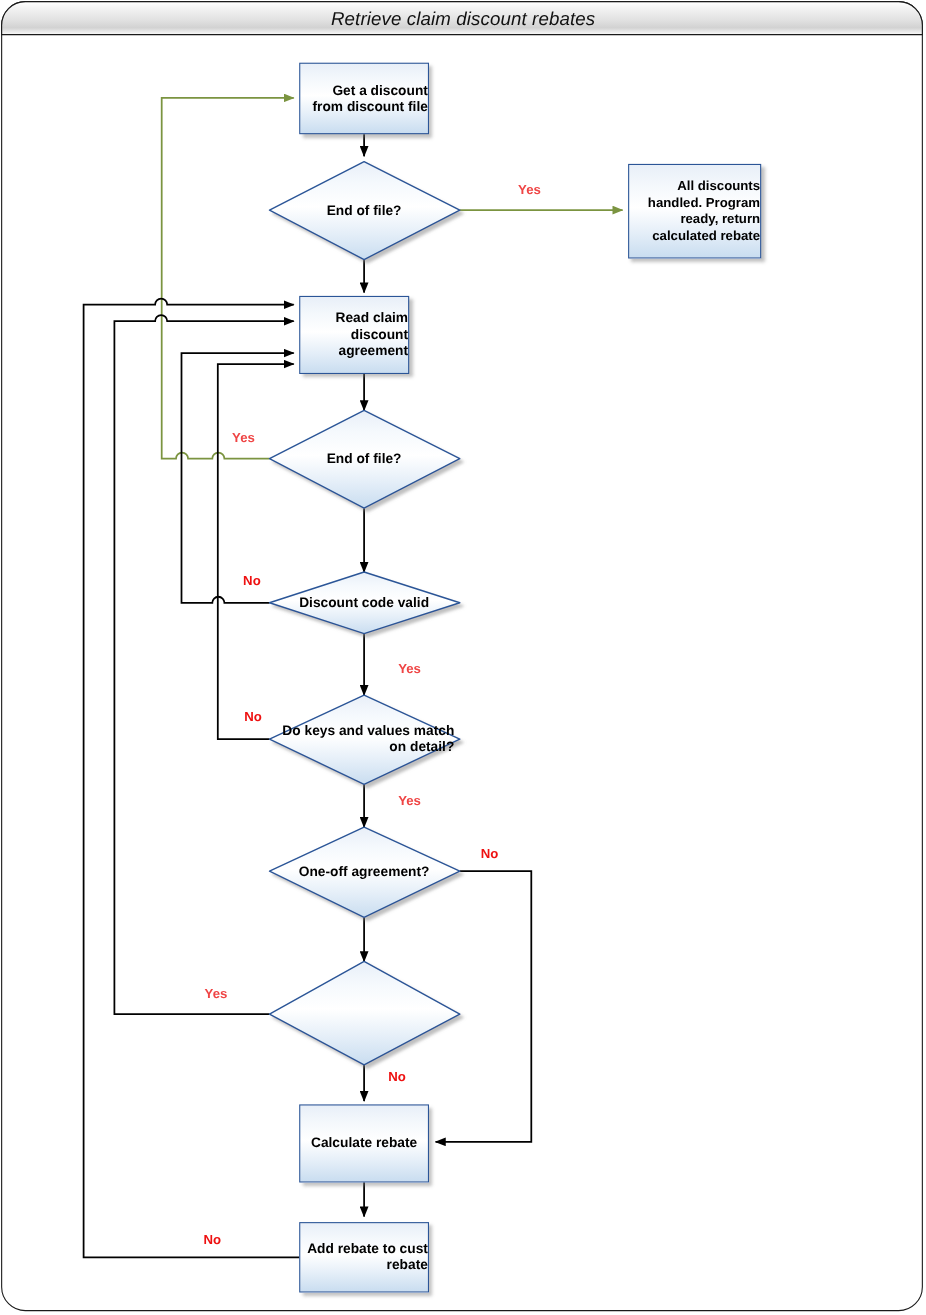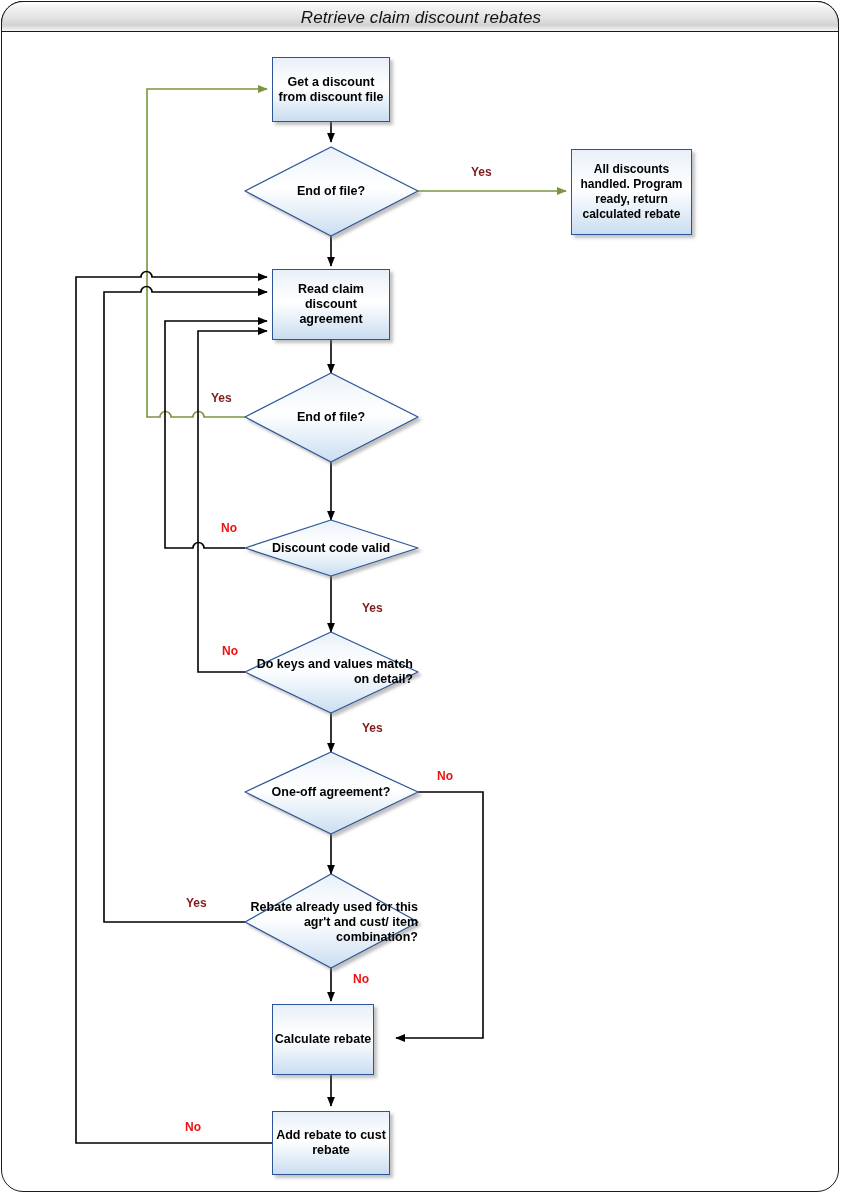--- a/index.html
+++ b/index.html
@@ -65,21 +65,21 @@
     height: 1195px;
     pointer-events: none;
   }
   
   .node {
     position: absolute;
     box-sizing: border-box;
     display: flex;
     align-items: center;
     justify-content: center;
-    text-align: center;
+    text-align: right;
     font-weight: bold;
     font-size: 12.5px;
     line-height: 15px;
     color: #000000;
     font-family: "Liberation Sans", sans-serif;
   }
   .proc {
     border: 1px solid #2b5597;
     background: linear-gradient(to bottom, #e8eff8 0%, #f4f8fc 22%, #ffffff 46%, #e4eef8 74%, #c9ddf0 100%);
     box-shadow: 3px 3px 3px rgba(120,120,120,0.45);
@@ -104,21 +104,21 @@
     font-family: "Liberation Sans", sans-serif;
   }
   
   .elabel {
     position: absolute;
     font-weight: bold;
     font-size: 12px;
     font-family: "Liberation Sans", sans-serif;
     white-space: nowrap;
   }
-  .elabel.yes { color: #7f1d1d; }
+  .elabel.yes { color: #ef4444; }
   .elabel.no  { color: #ee1111; text-align: right; }
 </style>
 </head>
 <body>
 
 <div id="page">
 
   <div class="frame"></div>
 
   <div class="titlebar">
@@ -196,25 +196,25 @@
   </svg>
 
   <div class="node proc" style="left:272px; top:57px; width:118px; height:65px;">
     <span>Get a discount from discount file</span>
   </div>
 
   <div class="node proc" style="left:571px; top:149px; width:121px; height:86px; font-size:12px; line-height:15px;">
     <span>All discounts handled. Program ready, return calculated rebate</span>
   </div>
 
-  <div class="node proc" style="left:272px; top:269px; width:118px; height:71px;">
+  <div class="node proc" style="left:272px; top:269px; width:100px; height:71px;">
     <span>Read claim discount agreement</span>
   </div>
 
-  <div class="node proc" style="left:272px; top:1004px; width:102px; height:71px;">
+  <div class="node proc" style="left:272px; top:1004px; width:118px; height:71px;">
     <span>Calculate rebate</span>
   </div>
 
   <div class="node proc" style="left:272px; top:1111px; width:118px; height:64px;">
     <span>Add rebate to cust rebate</span>
   </div>
 
   <div class="decision-wrap" style="left:251px; top:167px; width:160px; height:48px;">
     <div class="decision-label">End of file?</div>
   </div>
@@ -228,23 +228,20 @@
   </div>
 
   <div class="decision-wrap" style="left:249px; top:645px; width:164px; height:54px;">
     <div class="decision-label">Do keys and values match on detail?</div>
   </div>
 
   <div class="decision-wrap" style="left:249px; top:774px; width:164px; height:36px;">
     <div class="decision-label">One-off agreement?</div>
   </div>
 
-  <div class="decision-wrap" style="left:244px; top:889px; width:174px; height:66px;">
-    <div class="decision-label">Rebate already used for this agr't and cust/ item combination?</div>
-  </div>
 
   <div class="elabel yes" style="left:471px; top:165px;">Yes</div>
 
   <div class="elabel yes" style="left:211px; top:391px;">Yes</div>
 
   <div class="elabel no" style="left:221px; top:521px;">No</div>
 
   <div class="elabel yes" style="left:362px; top:601px;">Yes</div>
 
   <div class="elabel no" style="left:222px; top:644px;">No</div>

